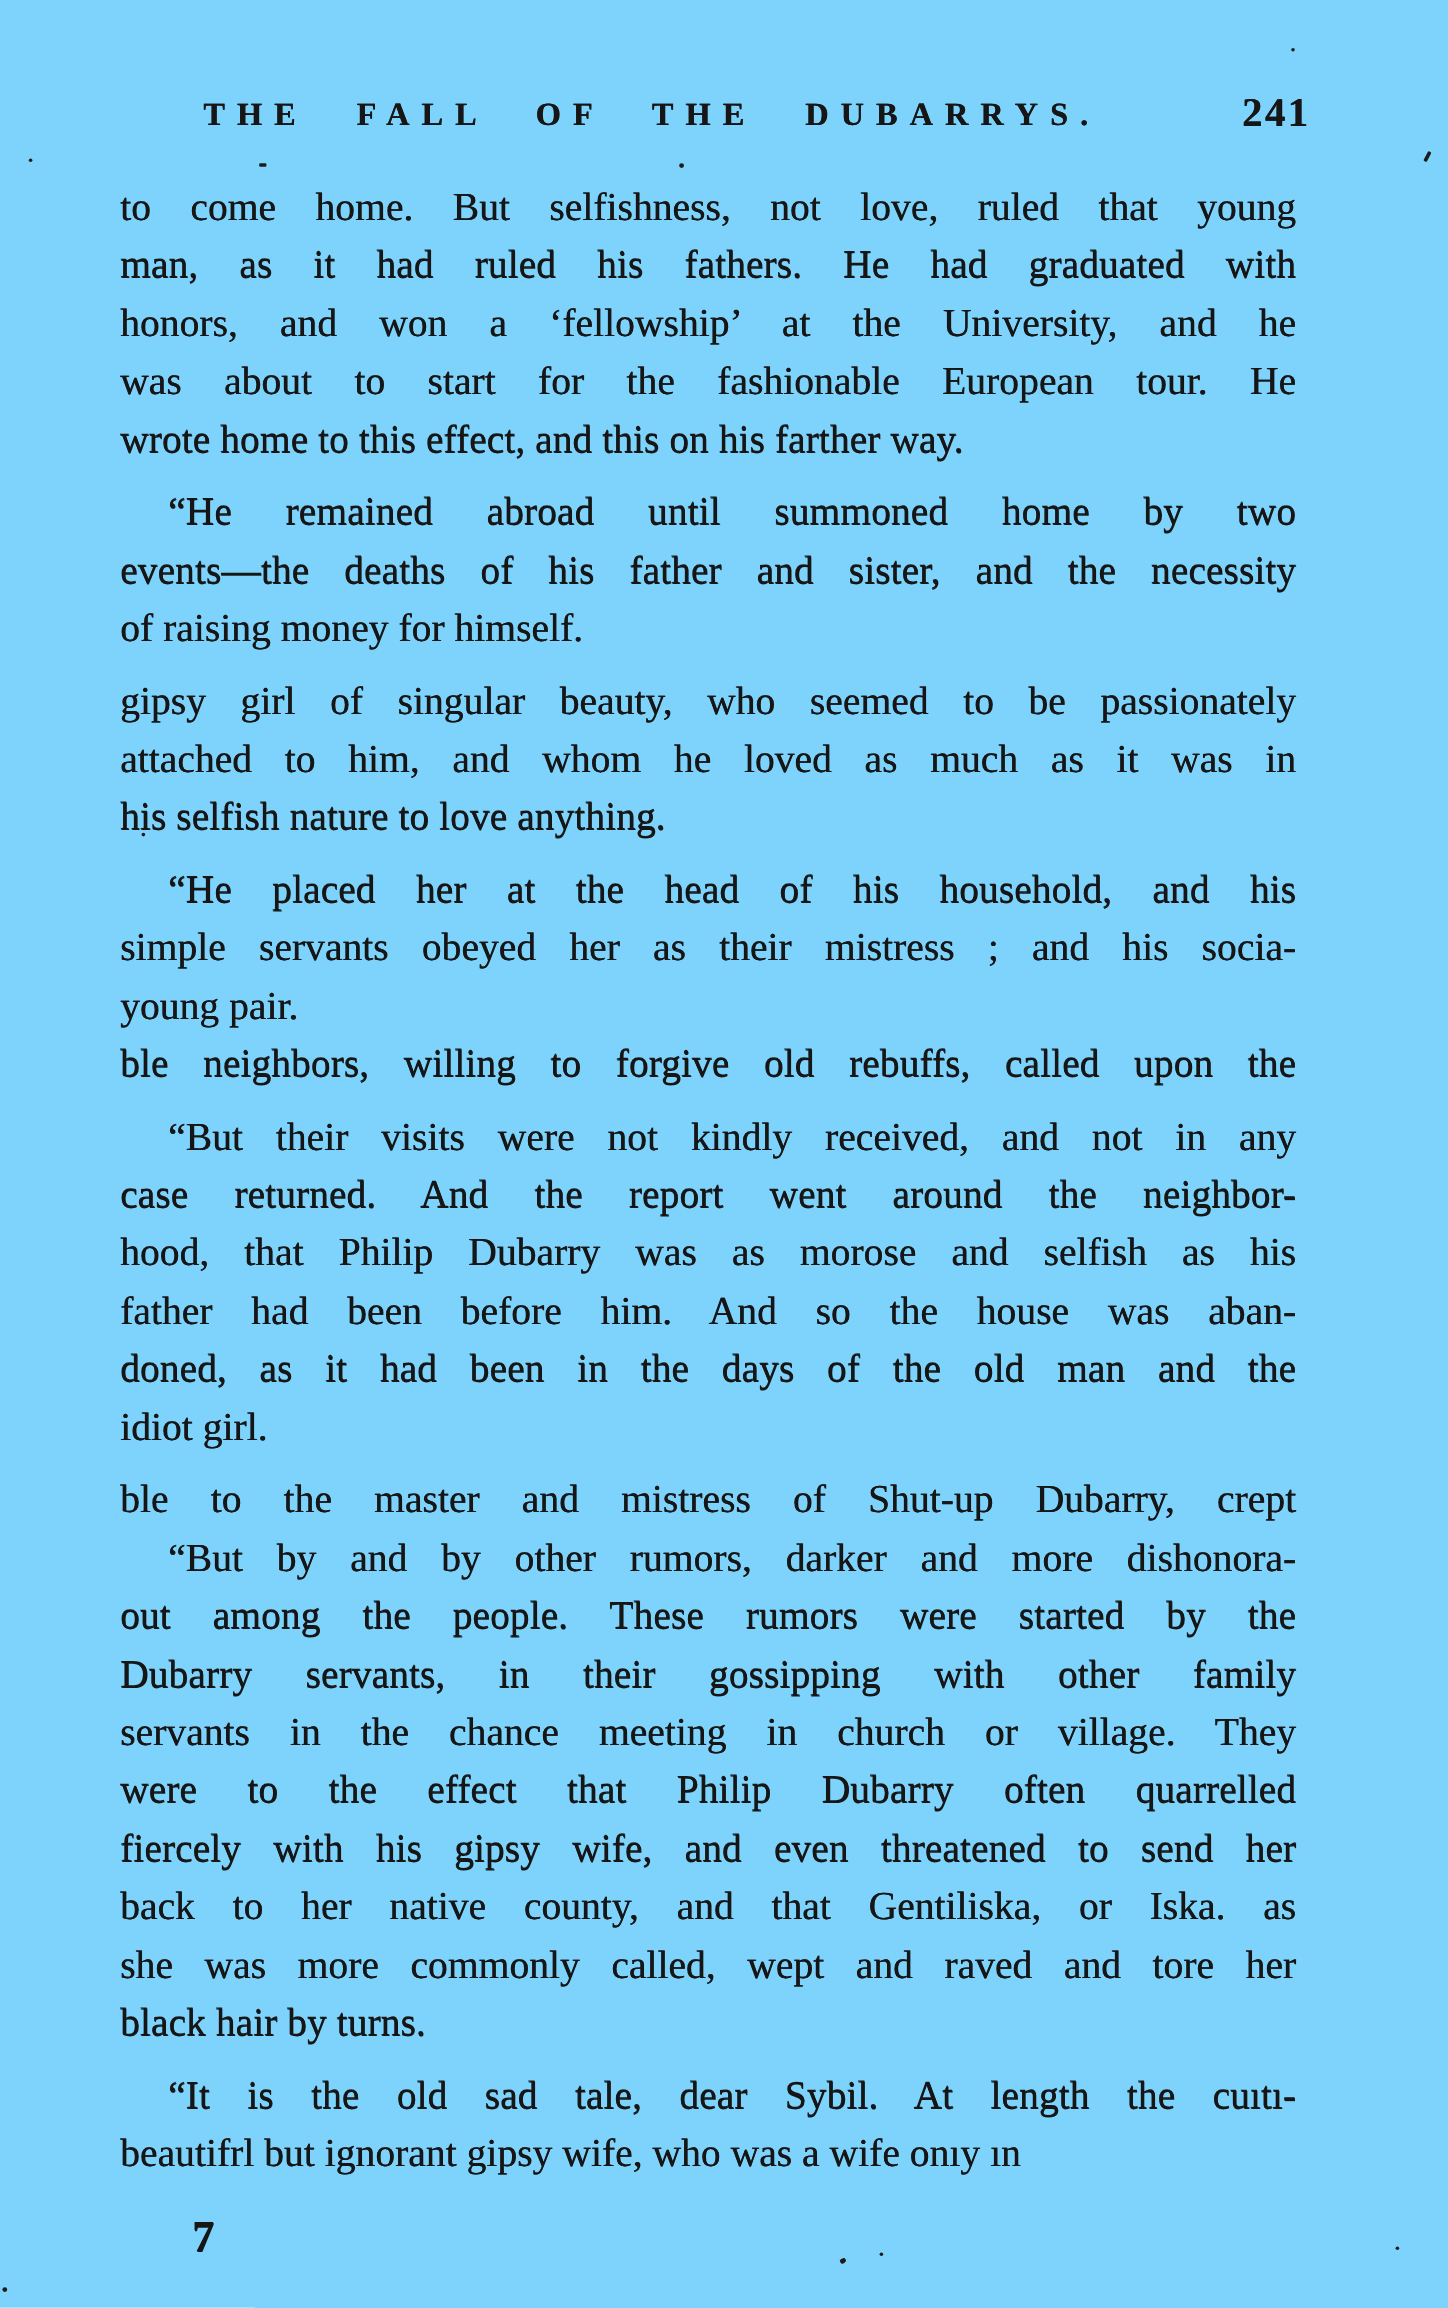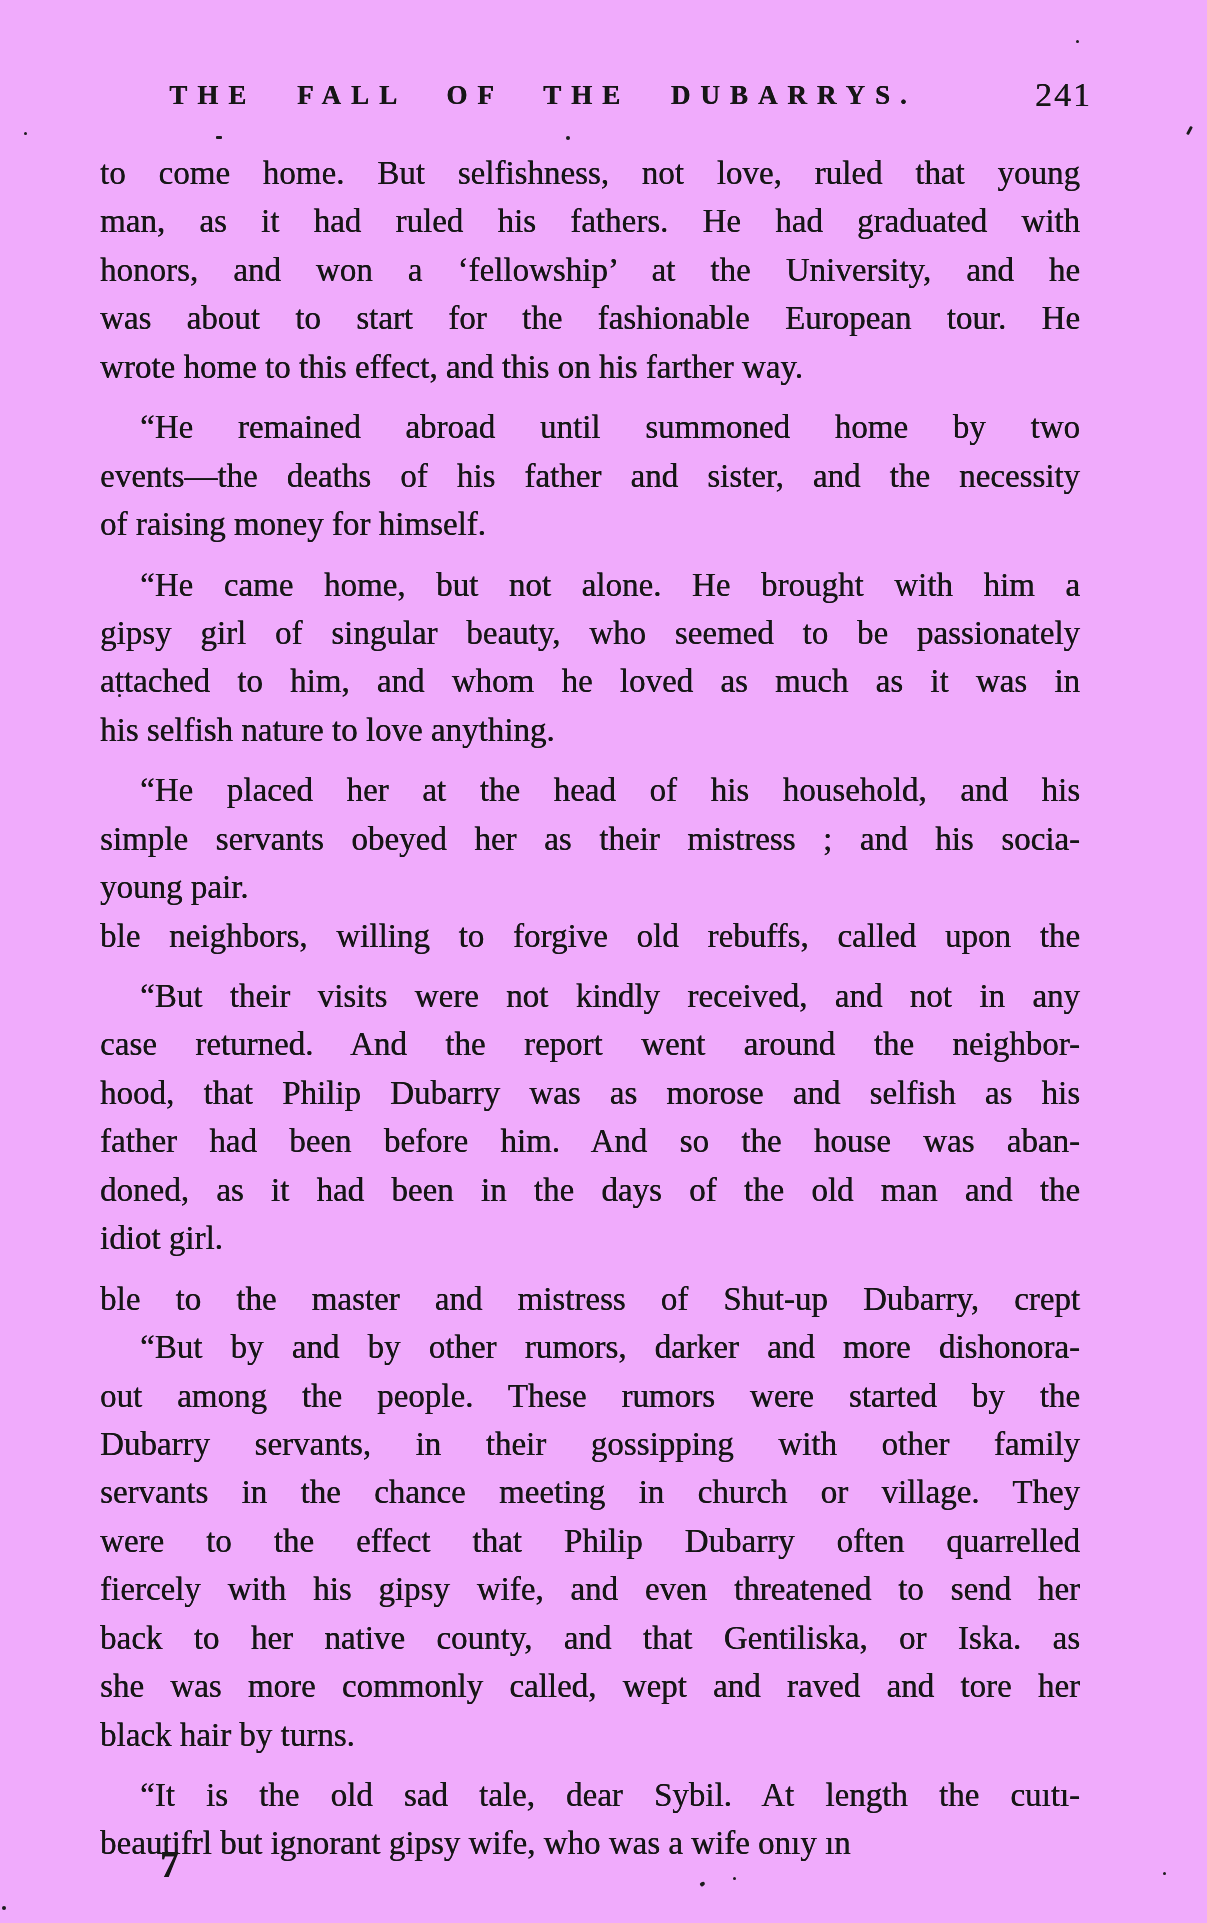--- a/index.html
+++ b/index.html
@@ -11,21 +11,21 @@
     width: 1207px;
     height: 1923px;
     position: relative;
     overflow: hidden;
     font-family: "Liberation Serif", "DejaVu Serif", serif;
     color: #161616;
   }
   .page {
     position: absolute;
     inset: 0;
-    background: #f0abfc;
+    background: #7dd3fc;
   }
   
   .running-head {
     position: absolute;
     top: 80px;
     left: 88px;
     width: 1004px;
     height: 46px;
   }
   .head-title {
@@ -38,21 +38,21 @@
     letter-spacing: 10px;
     word-spacing: 24px;
     white-space: nowrap;
     text-shadow: 0.3px 0.3px 0 currentColor;
   }
   .head-page-number {
     position: absolute;
     right: 0;
     top: -4px;
     font-size: 34px;
-    font-weight: normal;
+    font-weight: bold;
     letter-spacing: 2px;
     text-shadow: 0.3px 0.3px 0 currentColor;
   }
   
   .text-block {
     position: absolute;
     top: 137px;
     left: 88px;
     width: 1004px;
     font-size: 33px;
@@ -111,21 +111,20 @@
         <div class="line">honors, and won a ‘fellowship’ at the University, and he</div>
         <div class="line">was about to start for the fashionable European tour. He</div>
         <div class="line last">wrote home to this effect, and this on his farther way.</div>
       </div>
       <div class="para">
         <div class="line indent">“He remained abroad until summoned home by two</div>
         <div class="line">events—the deaths of his father and sister, and the necessity</div>
         <div class="line last">of raising money for himself.</div>
       </div>
       <div class="para">
-        <div class="line indent">“He came home, but not alone. He brought with him a</div>
         <div class="line">gipsy girl of singular beauty, who seemed to be passionately</div>
         <div class="line">attached to him, and whom he loved as much as it was in</div>
         <div class="line last">his selfish nature to love anything.</div>
       </div>
       <div class="para">
         <div class="line indent">“He placed her at the head of his household, and his</div>
         <div class="line">simple servants obeyed her as their mistress ; and his socia-</div>
         <div class="line last">young pair.</div>
         <div class="line">ble neighbors, willing to forgive old rebuffs, called upon the</div>
       </div>

